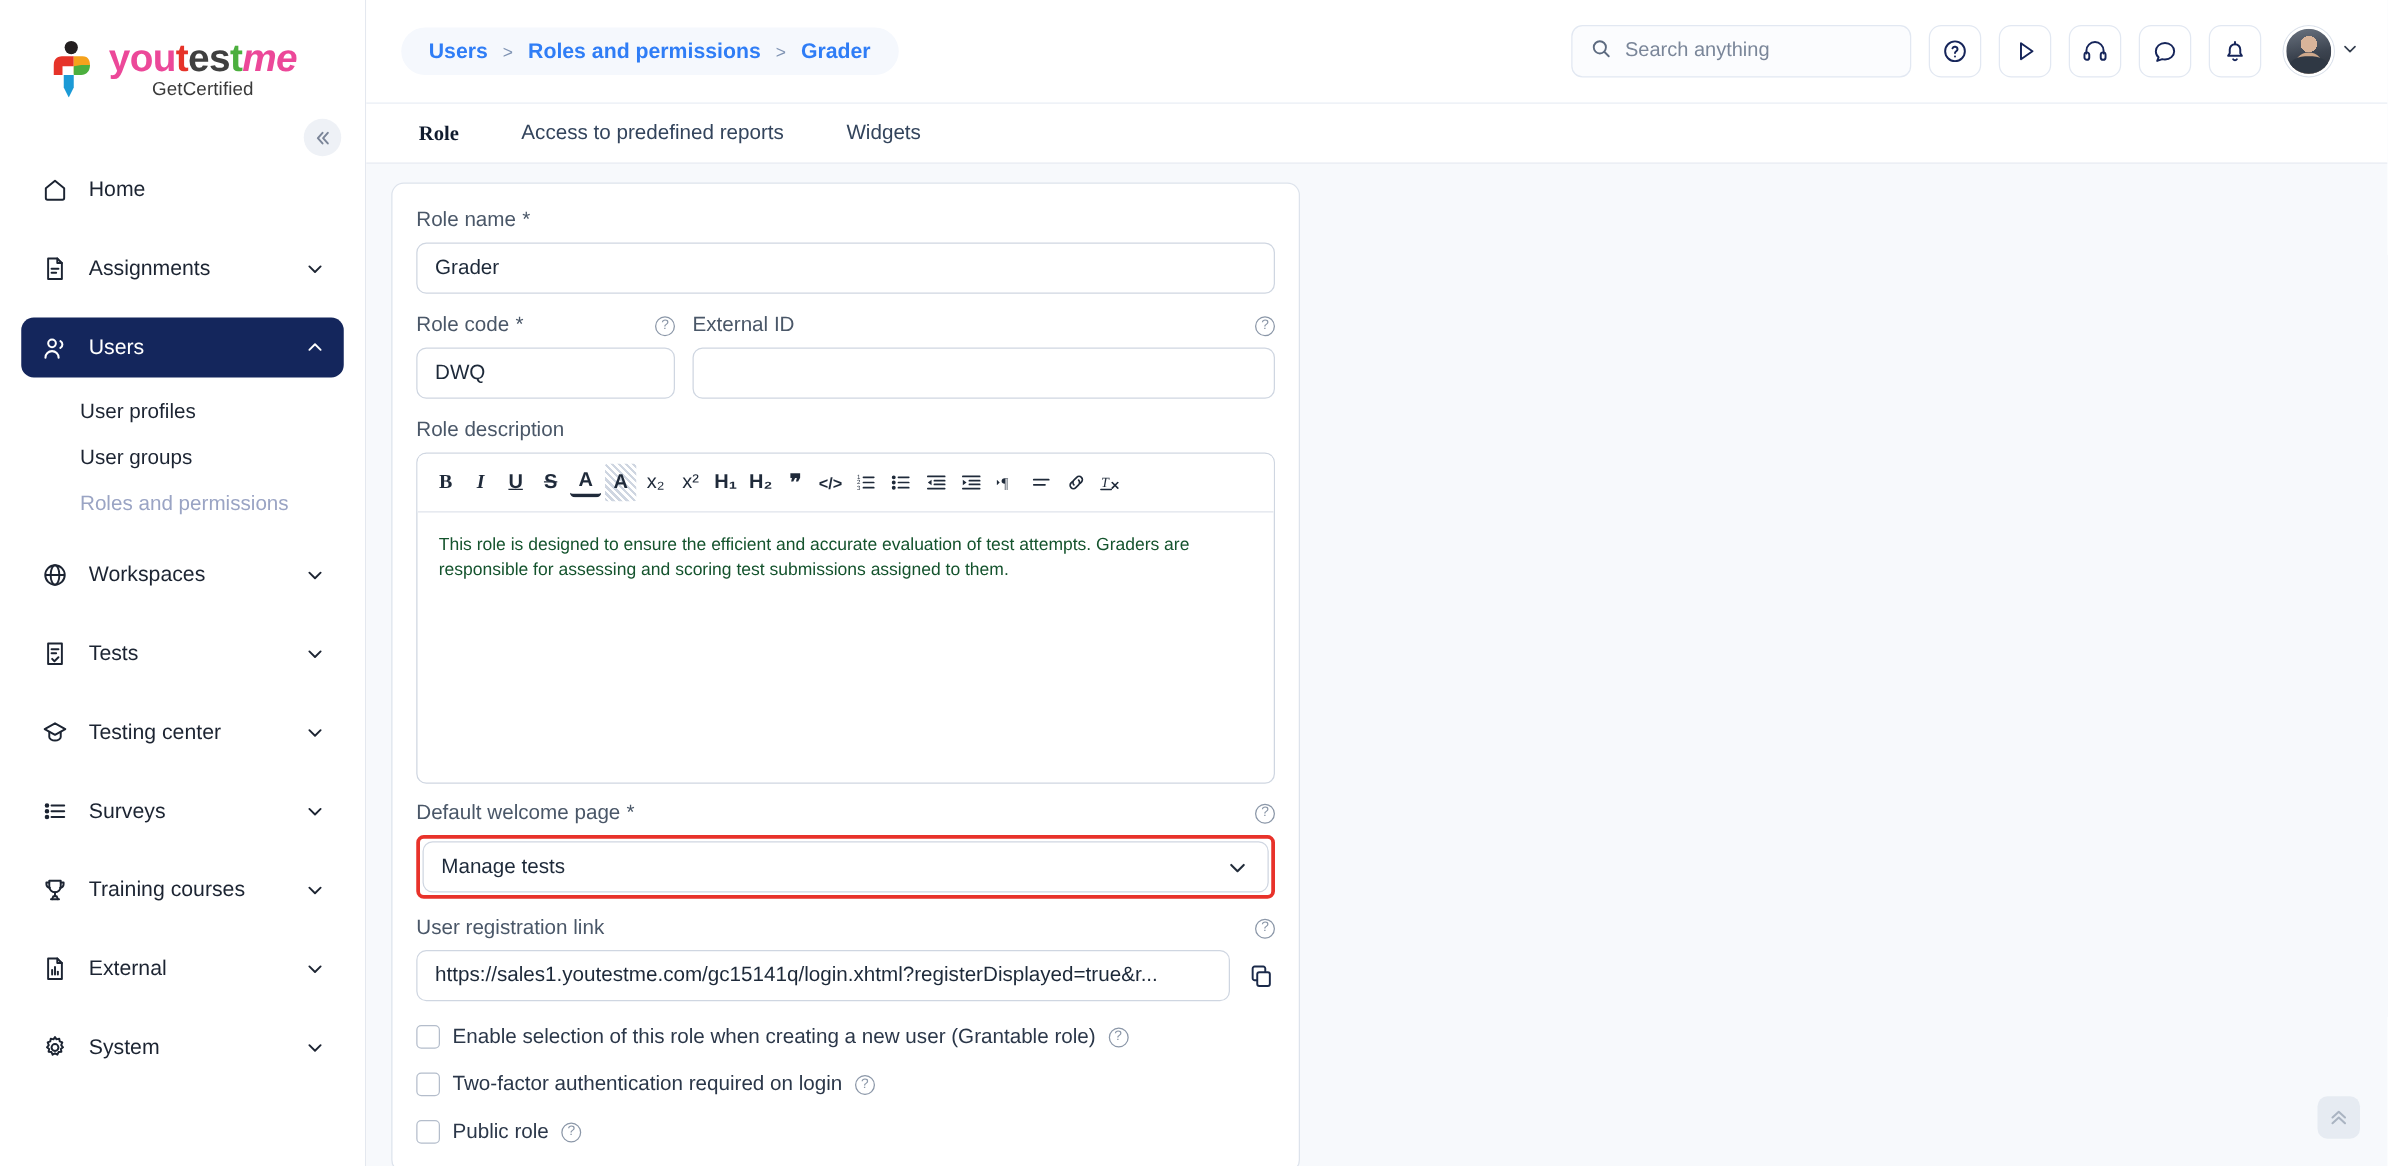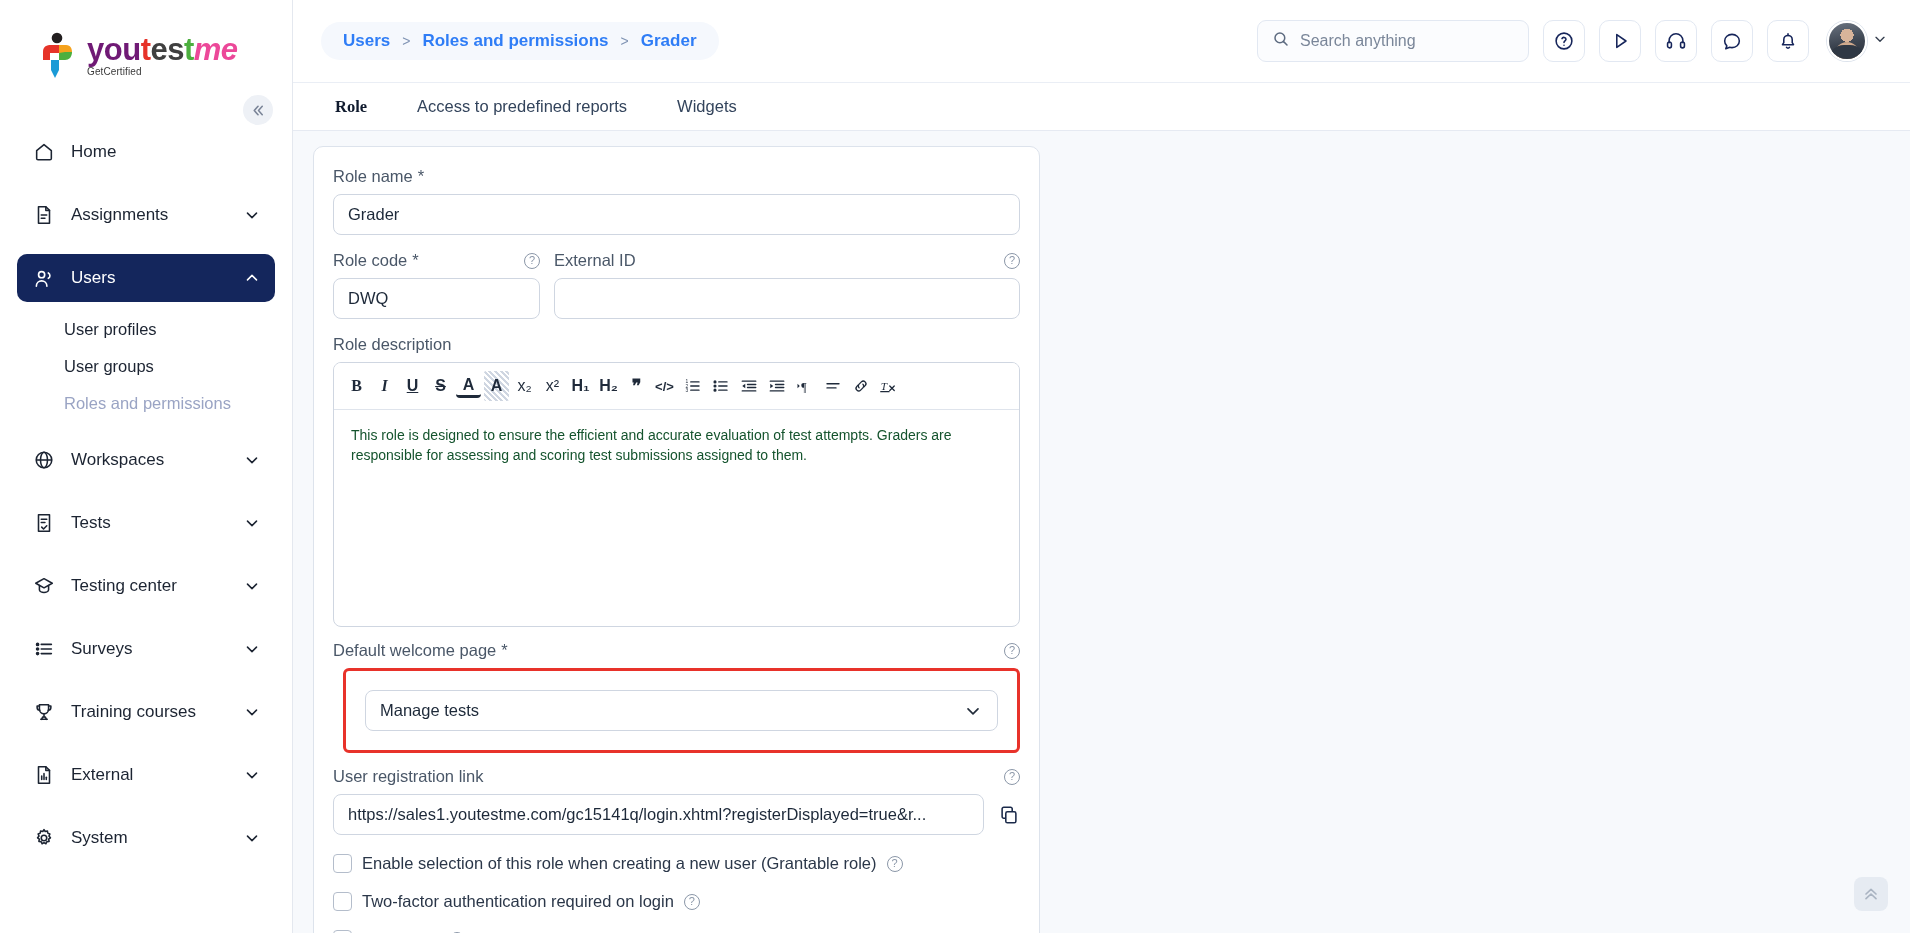--- a/index.html
+++ b/index.html
@@ -24,26 +24,26 @@
   #logo-area {
     height: 110px;
     display: flex;
     align-items: center;
     padding-left: 38px;
     position: relative;
   }
   .logo-mark { width: 40px; height: 46px; position: relative; flex:0 0 40px; }
   .logo-text-wrap { margin-left: 9px; line-height: 1; }
   .logo-word { font-size: 31px; font-weight: 700; letter-spacing: -0.5px; }
-  .logo-word .c1 { color: #701a75; }
+  .logo-word .c1 { color: #ec4899; }
   .logo-word .c2 { color: #e63329; }
   .logo-word .c3 { color: #404040; }
   .logo-word .c4 { color: #4caf3e; }
   .logo-word .c5 { color: #ec4899; font-style: italic; }
-  .logo-sub { font-size: 10px; color: #3a3a3a; text-align: left; margin-top: 2px; letter-spacing: 0.1px;}
+  .logo-sub { font-size: 15px; color: #3a3a3a; text-align: center; margin-top: 2px; letter-spacing: 0.1px;}
 
   #collapse-btn {
     position: absolute;
     left: 243px; top: 95px;
     width: 30px; height: 30px;
     border-radius: 50%;
     background: #eef1f6;
     color: #7b8598;
     display: flex; align-items: center; justify-content: center;
     font-size: 13px;
@@ -280,22 +280,21 @@
     display: flex; align-items: center;
     padding: 0 14px;
     font-size: 16.5px;
     color: #1d2939;
     cursor: pointer;
     background:#fff;
   }
   #welcome-highlight {
     border: 3px solid #e8322a;
     border-radius: 6px;
-    padding: 19px;
-    margin-left: 10px;
+    padding: 2px;
   }
   .dd-chev { margin-left: auto; color: #222c3a; display:flex; }
 
   .link-row { display: flex; align-items: center; gap: 14px; }
   #reg-link-input { flex: 1; }
   #copy-btn { color: #1b2a4a; cursor: pointer; display:flex; align-items:center; }
 
   .cb-row {
     display: flex; align-items: center;
     gap: 10px;

